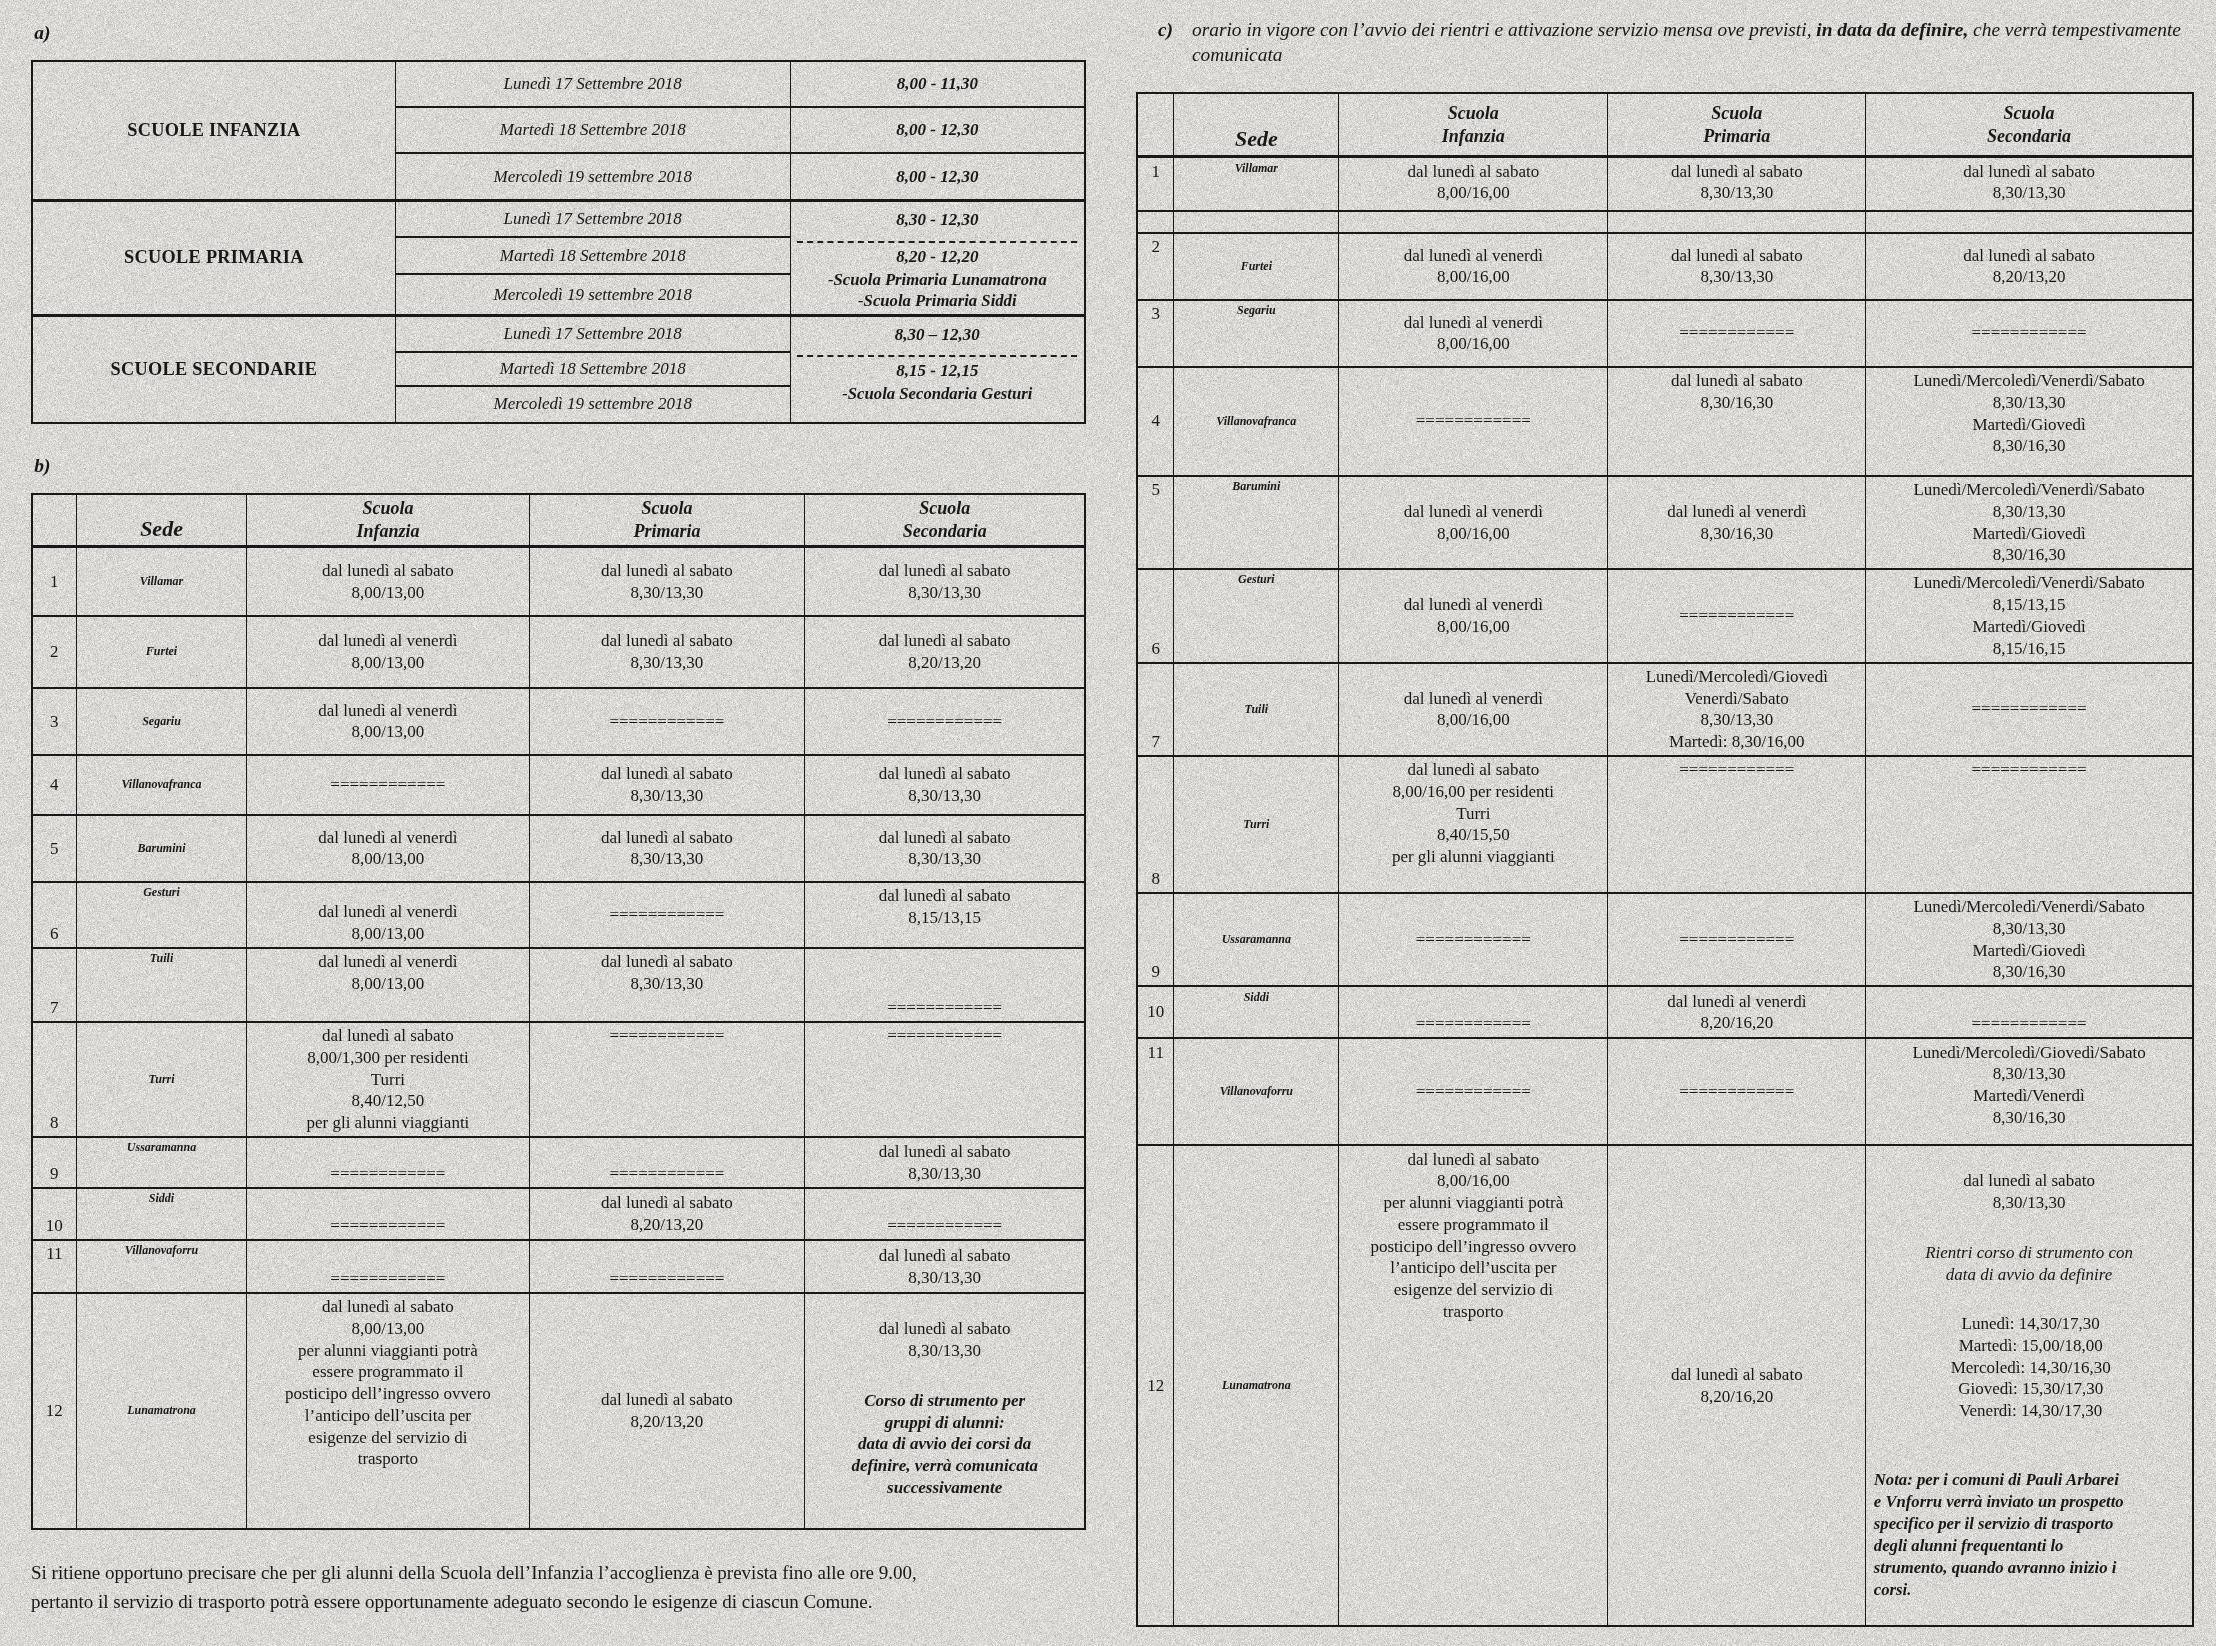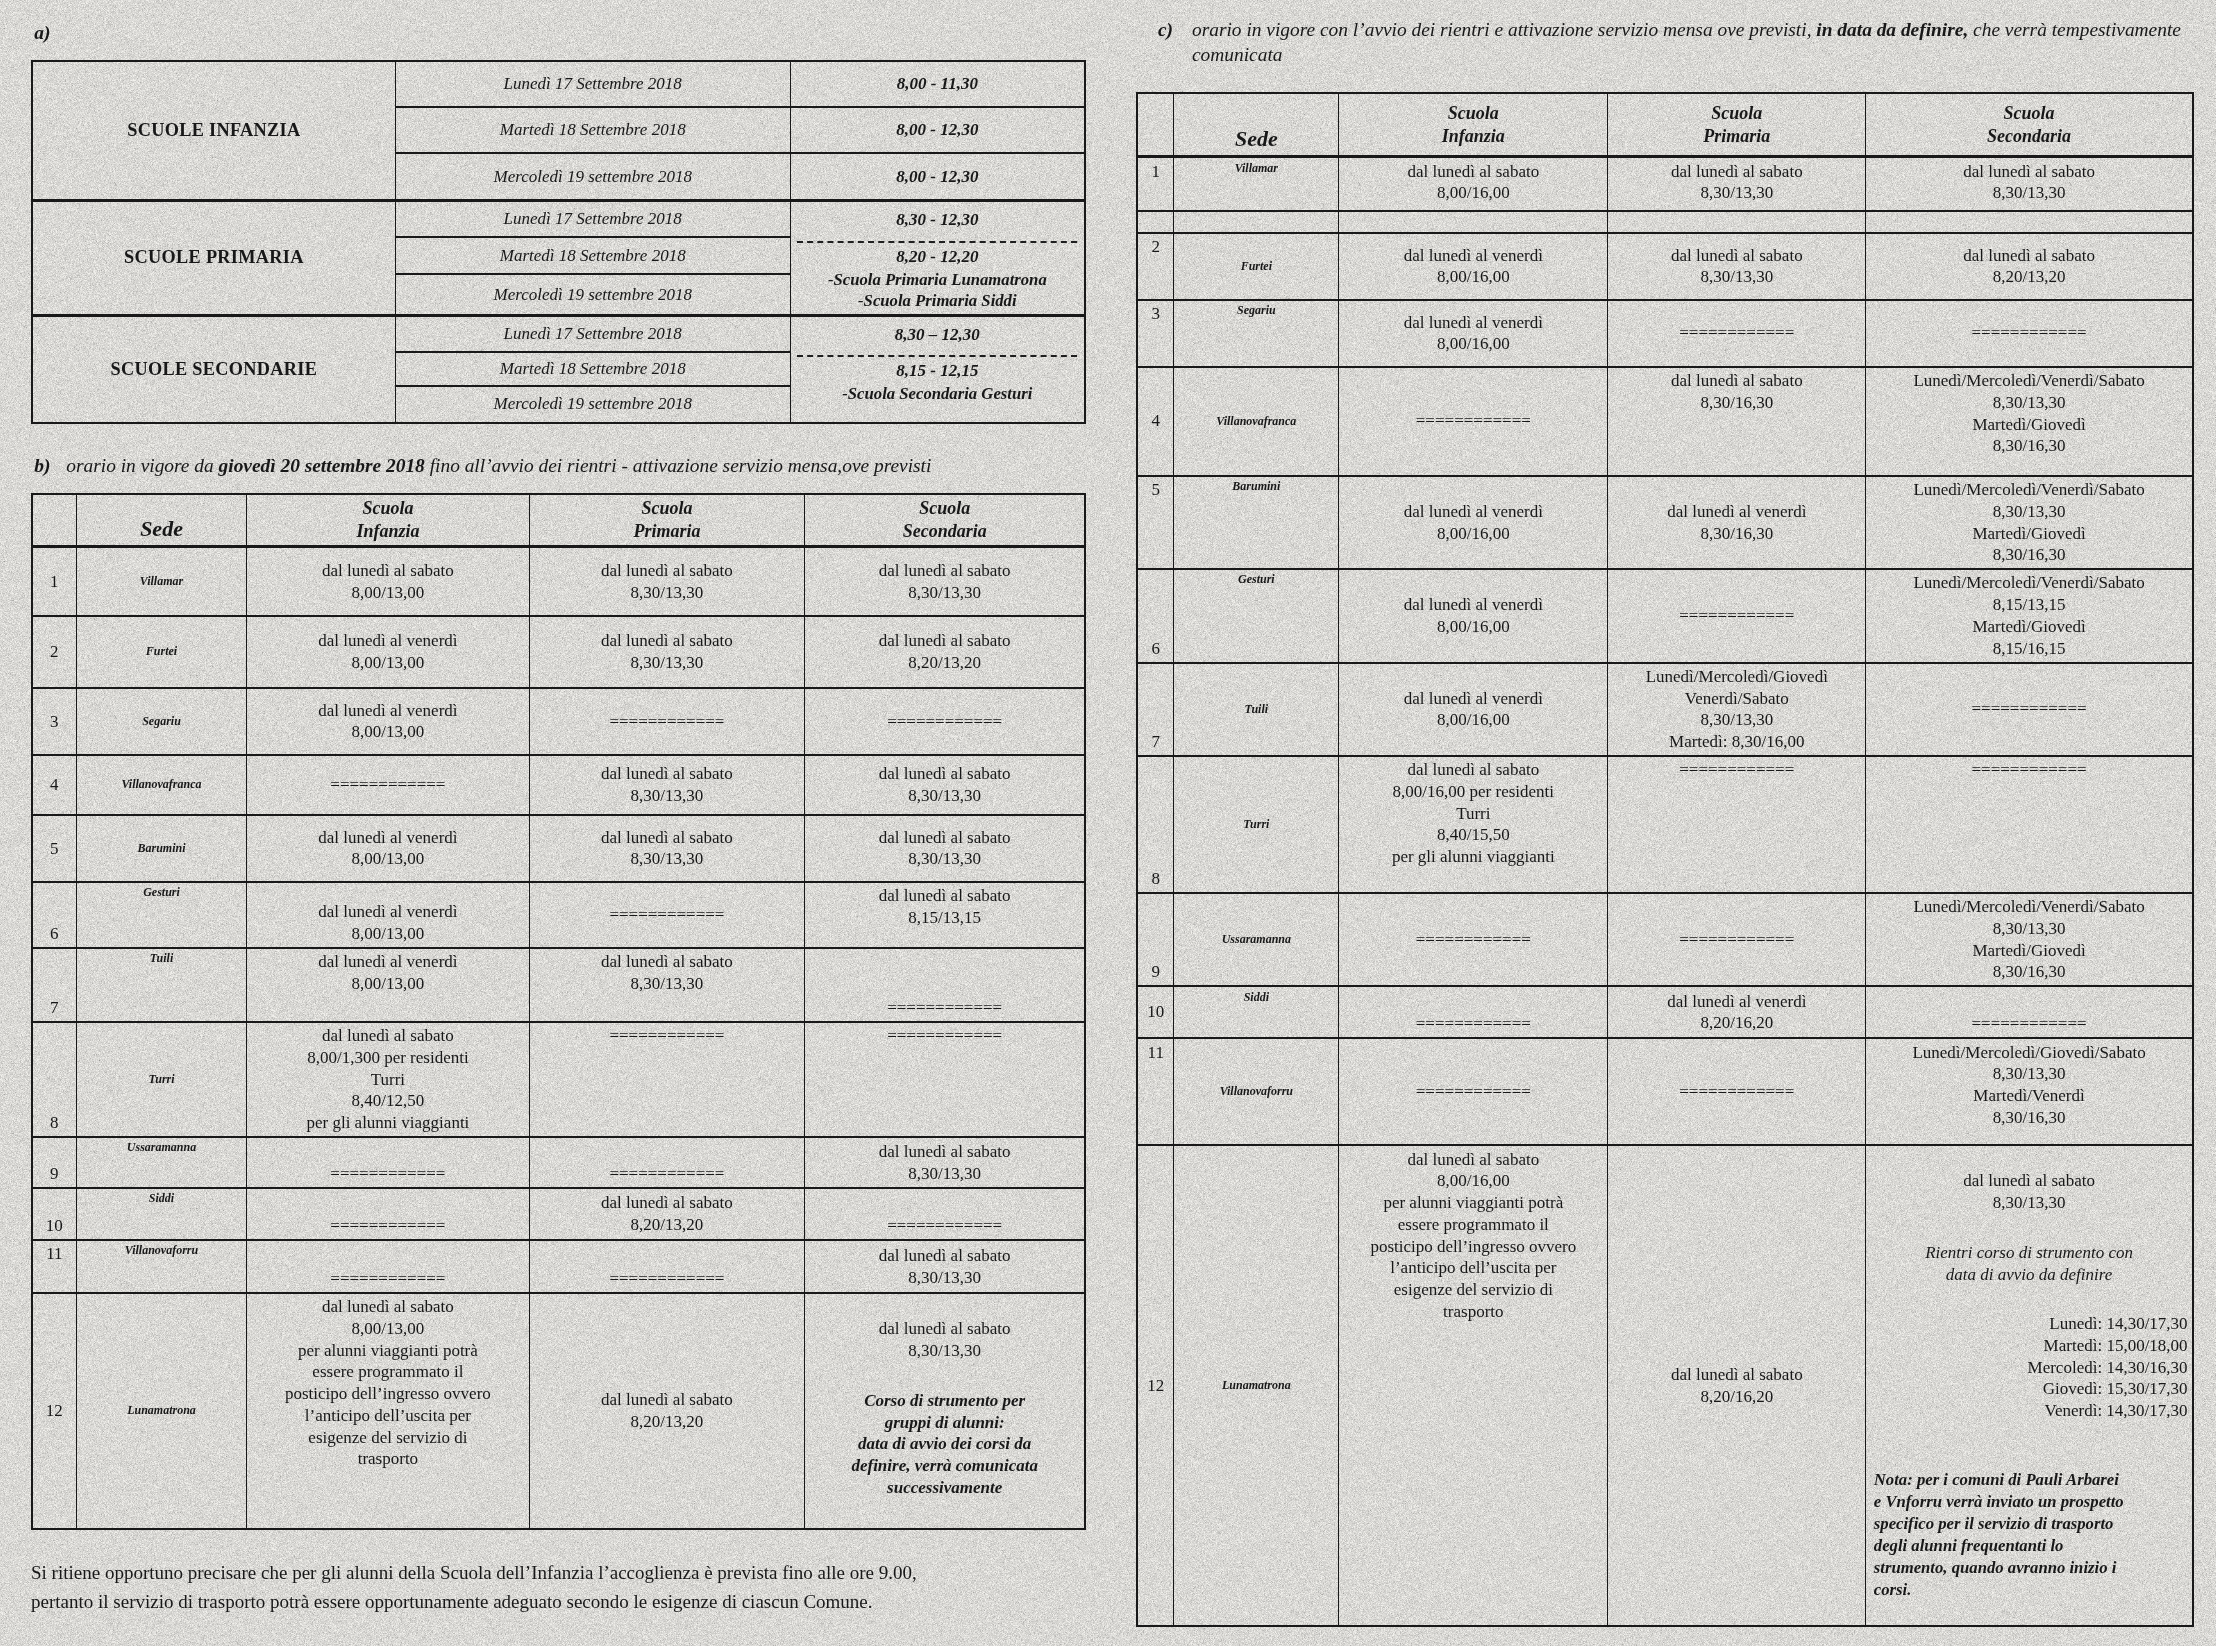--- a/index.html
+++ b/index.html
@@ -45,21 +45,21 @@
   .num{font-size:17px;padding:2.2px 1.1px;}
   .sede{font-weight:bold;font-style:italic;font-size:12px;}
   .cell{white-space:pre-line;font-size:17px;}
   .pre{white-space:pre-line;}
   .vt{vertical-align:top;}
   .vb{vertical-align:bottom;}
   .it{font-style:italic;}
   .bd{font-weight:bold;}
   .secmain{white-space:pre-line;margin-bottom:6.7px;}
   .secit{white-space:pre-line;font-style:italic;margin-bottom:5.6px;}
-  .sched{white-space:pre-line;text-align:right;padding-left:3.3px;margin-bottom:25.6px;}
+  .sched{white-space:pre-line;text-align:center;padding-left:3.3px;margin-bottom:25.6px;}
   .nota{white-space:pre-line;text-align:left;padding-left:3.3px;font-style:italic;font-weight:bold;font-size:16.7px;line-height:1.32;}
 
   .footnote{font-size:19px;white-space:pre-line;margin:3.3px 0 0 0;line-height:1.5;}
   .headC{font-size:19.4px;font-style:italic;display:flex;margin:10px 0 24.4px 22px;}
   .headC .lbl{font-weight:bold;min-width:34px;}
 </style>
 </head>
 <body>
 
 <div class="page">
@@ -130,21 +130,20 @@
         </td>
       </tr>
       <tr style="height:37px">
         <td class="date">Mercoledì 19 settembre 2018</td>
       </tr>
     </tbody>
       </table>
 
     <div class="shead">
       <span class="lbl">b)</span>
-      <span><span>orario in vigore da </span><span class="bd">giovedì 20 settembre 2018</span><span> fino all’avvio dei rientri - attivazione servizio mensa,ove previsti</span></span>
     </div>
 
     <table class="tb">
       <colgroup>
           <col style="width:4.2%">
           <col style="width:16.2%">
           <col style="width:26.8%">
           <col style="width:26.2%">
           <col style="width:26.6%">
         </colgroup>

